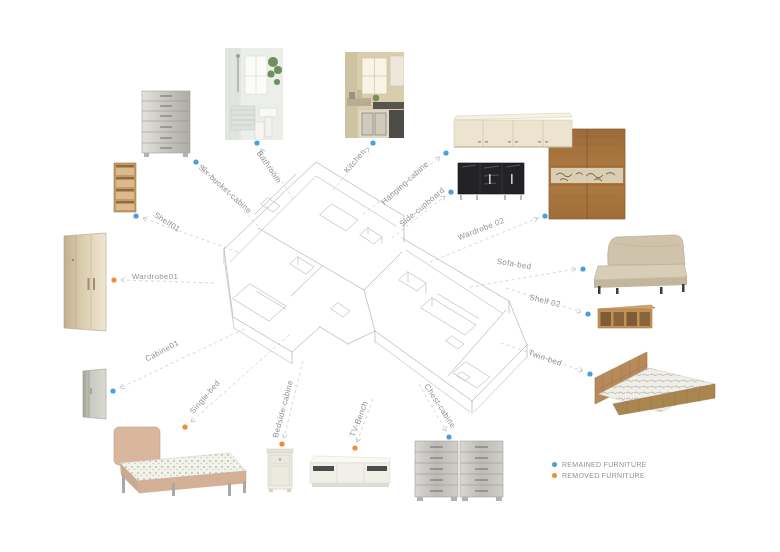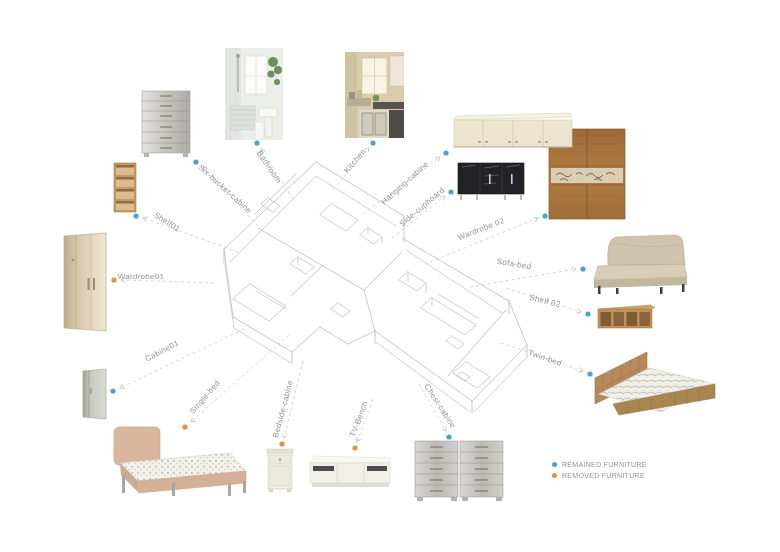--- a/index.html
+++ b/index.html
@@ -83,21 +83,21 @@
   <div class="label" style="left:422px;top:207px;transform:translate(-50%,-50%) rotate(-40deg);">Side-cupboard</div>
   <div class="label" style="left:481px;top:229px;transform:translate(-50%,-50%) rotate(-21deg);">Wardrobe 02</div>
   <div class="label" style="left:514px;top:264px;transform:translate(-50%,-50%) rotate(9deg);">Sofa-bed</div>
   <div class="label" style="left:545px;top:301px;transform:translate(-50%,-50%) rotate(14deg);">Shelf 02</div>
   <div class="label" style="left:545px;top:358px;transform:translate(-50%,-50%) rotate(19deg);">Twin-bed</div>
   <div class="label" style="left:440px;top:406px;transform:translate(-50%,-50%) rotate(57deg);">Chest-cabine</div>
   <div class="label" style="left:359px;top:419px;transform:translate(-50%,-50%) rotate(-69deg);">TV-Bench</div>
   <div class="label" style="left:283px;top:409px;transform:translate(-50%,-50%) rotate(-75deg);">Bedside-cabine</div>
   <div class="label" style="left:205px;top:397px;transform:translate(-50%,-50%) rotate(-49deg);">Single-bed</div>
   <div class="label" style="left:162px;top:351px;transform:translate(-50%,-50%) rotate(-28deg);">Cabine01</div>
-  <div class="label" style="left:141px;top:276px;transform:translate(-50%,-50%) rotate(0deg);">Wardrobe01</div>
+  <div class="label" style="left:155px;top:276px;transform:translate(-50%,-50%) rotate(0deg);">Wardrobe01</div>
   <div class="label" style="left:167px;top:222px;transform:translate(-50%,-50%) rotate(33deg);">Shelf01</div>
 
   <div class="furn" style="left:139px;top:90px;">
     <svg width="54" height="68" viewBox="0 0 54 68">
       <defs>
           <linearGradient id="sg1" x1="0" y1="0" x2="1" y2="0">
         <stop offset="0" stop-color="#e3e2de"></stop>
             <stop offset=".45" stop-color="#c9c7c2"></stop>
             <stop offset="1" stop-color="#adaba5"></stop>
       </linearGradient>

